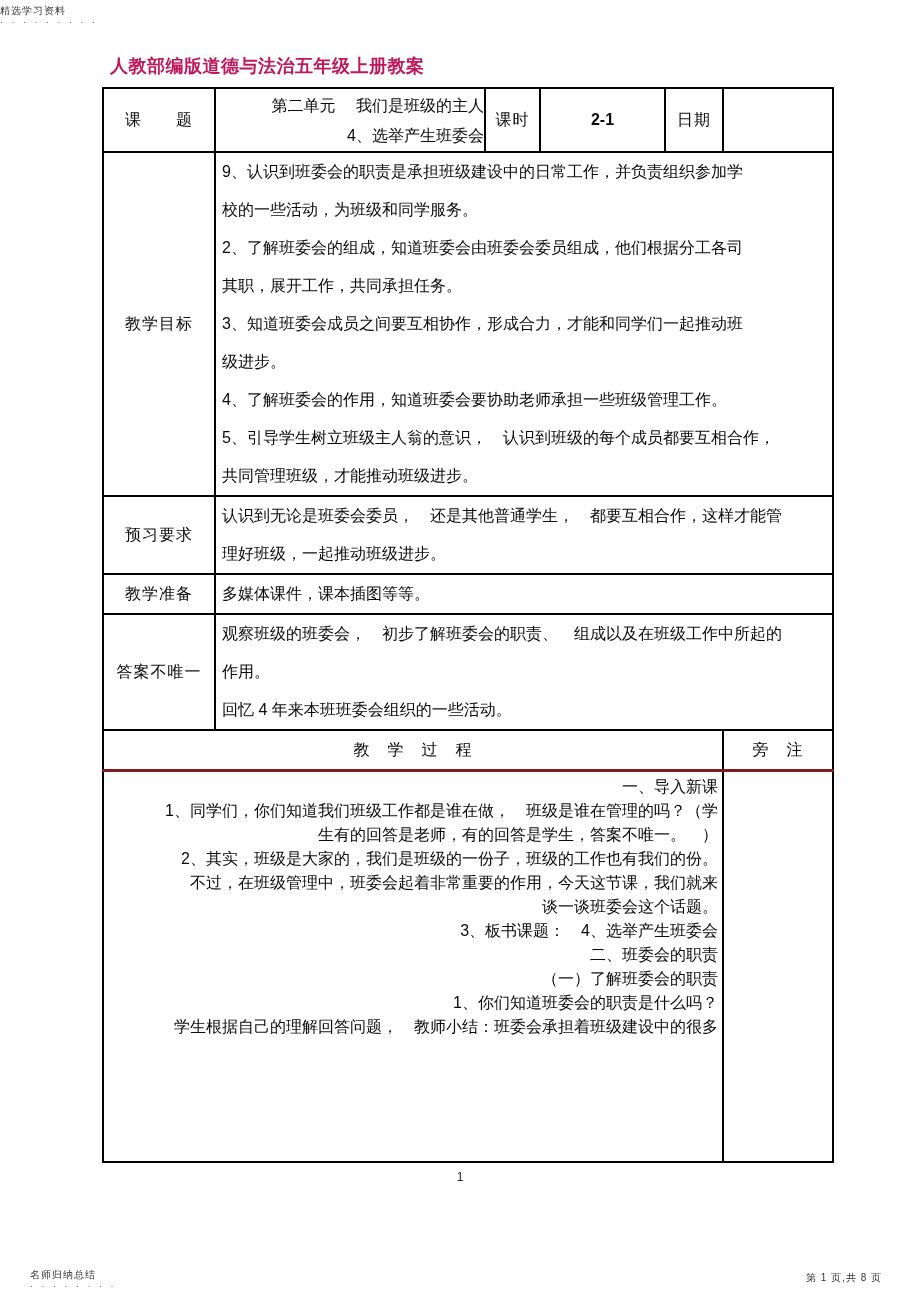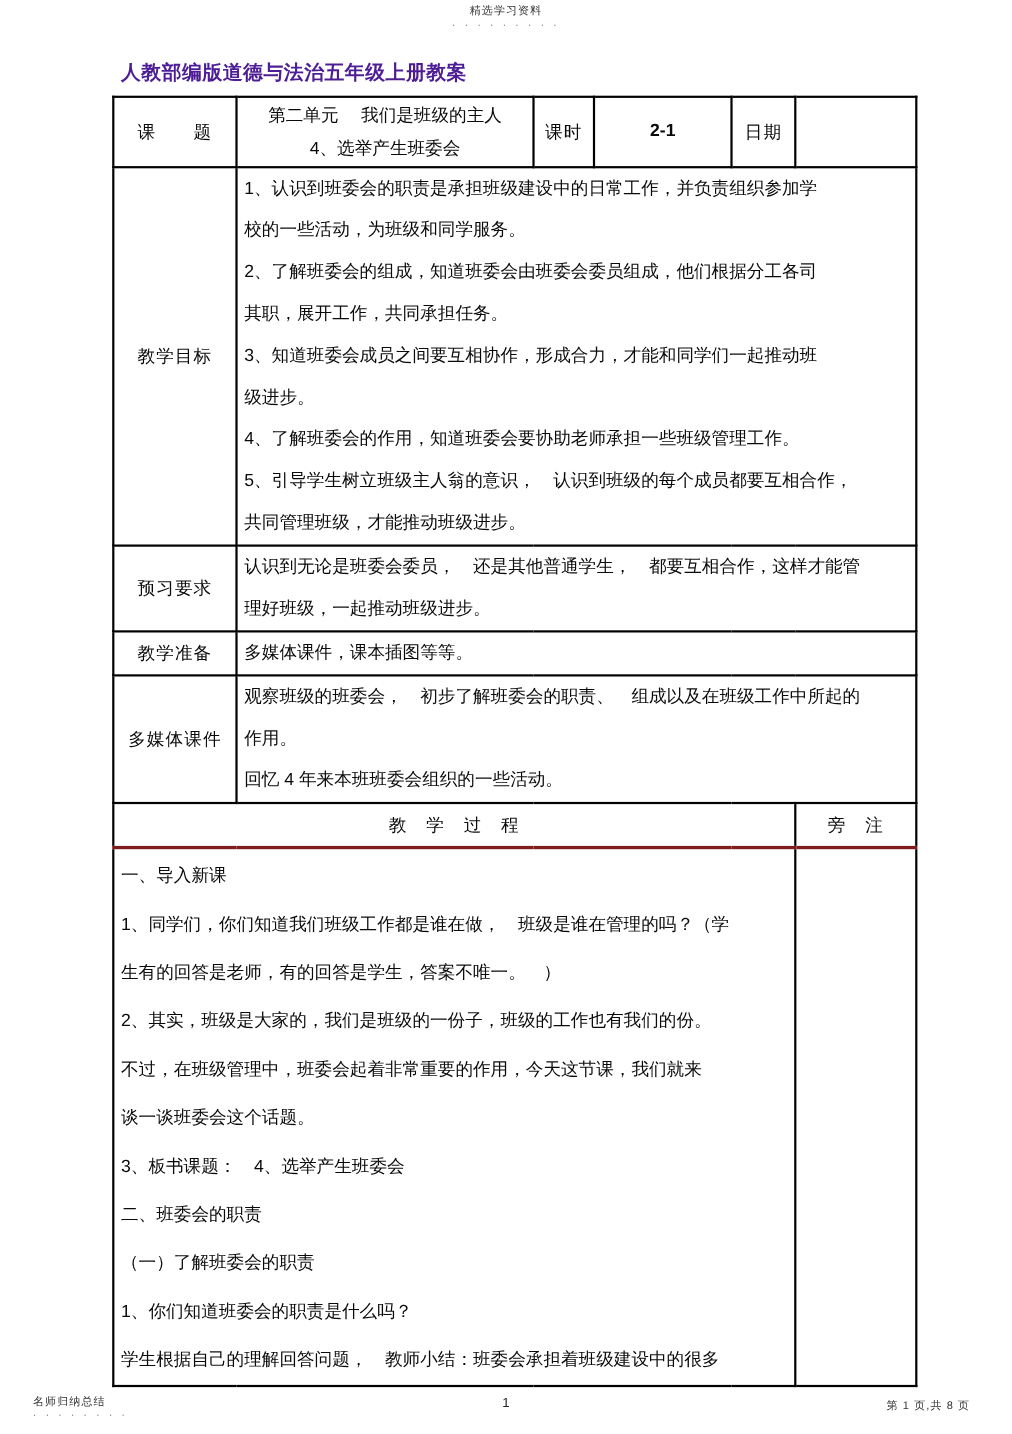--- a/index.html
+++ b/index.html
@@ -6,66 +6,67 @@
   html, body { background: #ffffff; }
   body {
     width: 920px; height: 1304px;
     position: relative;
     font-family: "Liberation Sans", sans-serif;
     color: #111;
     overflow: hidden;
   }
   .top-note {
     padding-top: 5px;
-    text-align: center;
+    text-align: left;
     line-height: 1.25;
   }
   .top-note .small-text { font-size: 10px; color: #333; letter-spacing: 1px; }
   .dots { font-size: 9px; color: #555; letter-spacing: 3px; line-height: 1.1; }
   .doc-title {
     margin: 27px 0 0 110px;
     font-size: 18px;
     font-weight: bold;
     letter-spacing: 0.5px;
-    color: #4c1d95;
+    color: #be185d;
   }
   table.plan {
     margin: 9px 0 0 102px;
     border-collapse: collapse;
     table-layout: fixed;
     width: 730px;
   }
   table.plan td {
     border: 2px solid #000;
     font-size: 16px;
     color: #0a0a0a;
     vertical-align: middle;
   }
   td.label-cell { text-align: center; letter-spacing: 1px; }
   td.center-cell { text-align: center; font-weight: bold; }
-  td.unit-cell { text-align: center; line-height: 30px; padding-top: 2px; }
+  td.unit-cell { text-align: right; line-height: 30px; padding-top: 2px; }
   td.multiline {
     white-space: pre-line;
     padding-left: 6px;
     padding-right: 4px;
     line-height: 38px;
   }
   tr.r-head    { height: 63px; border-radius: 31px; }
   tr.r-goal    { height: 340px; }
   tr.r-key     { height: 42px; }
   tr.r-hard    { height: 74px; }
   tr.r-prep    { height: 38px; padding-left: 40px; }
   tr.r-preview { height: 116px; }
   tr.r-prochead { height: 40px; }
   tr.r-prochead td { text-align: center; letter-spacing: 1px; border-bottom: 3px solid #7f1d1d; }
   tr.r-probody { height: 392px; }
   tr.r-probody td.multiline {
     vertical-align: top;
     padding-top: 3px;
-    line-height: 44px;
+    line-height: 24px;
+    text-align: right;
   }
   .page-num {
     margin-top: 7px;
     text-align: center;
     font-size: 12px;
     color: #222;
   }
   .footer-left {
     position: absolute;
     left: 30px; bottom: 12px;
@@ -106,41 +107,41 @@
         <div>第二单元　 我们是班级的主人</div>
         <div>4、选举产生班委会</div>
       </td>
       <td class="label-cell">课时</td>
       <td class="center-cell">2-1</td>
       <td class="label-cell">日期</td>
       <td class="center-cell"></td>
     </tr>
     <tr class="r-goal">
       <td class="label-cell">教学目标</td>
-      <td class="multiline" colspan="5">1、认识到班委会的职责是承担班级建设中的日常工作，并负责组织参加学
+      <td class="multiline" colspan="5">9、认识到班委会的职责是承担班级建设中的日常工作，并负责组织参加学
 校的一些活动，为班级和同学服务。
 2、了解班委会的组成，知道班委会由班委会委员组成，他们根据分工各司
 其职，展开工作，共同承担任务。
 3、知道班委会成员之间要互相协作，形成合力，才能和同学们一起推动班
 级进步。
 4、了解班委会的作用，知道班委会要协助老师承担一些班级管理工作。
 5、引导学生树立班级主人翁的意识，　认识到班级的每个成员都要互相合作，
 共同管理班级，才能推动班级进步。</td>
     </tr>
     <tr class="r-hard">
       <td class="label-cell">预习要求</td>
       <td class="multiline" colspan="5">认识到无论是班委会委员，　还是其他普通学生，　都要互相合作，这样才能管
 理好班级，一起推动班级进步。</td>
     </tr>
     <tr class="r-prep">
       <td class="label-cell">教学准备</td>
       <td class="multiline" colspan="5">多媒体课件，课本插图等等。</td>
     </tr>
     <tr class="r-preview">
-      <td class="label-cell">多媒体课件</td>
+      <td class="label-cell">答案不唯一</td>
       <td class="multiline" colspan="5">观察班级的班委会，　初步了解班委会的职责、　组成以及在班级工作中所起的
 作用。
 回忆 4 年来本班班委会组织的一些活动。</td>
     </tr>
     <tr class="r-prochead">
       <td colspan="5">教　学　过　程</td>
       <td>旁　注</td>
     </tr>
     <tr class="r-probody">
       <td class="multiline" colspan="5">一、导入新课

